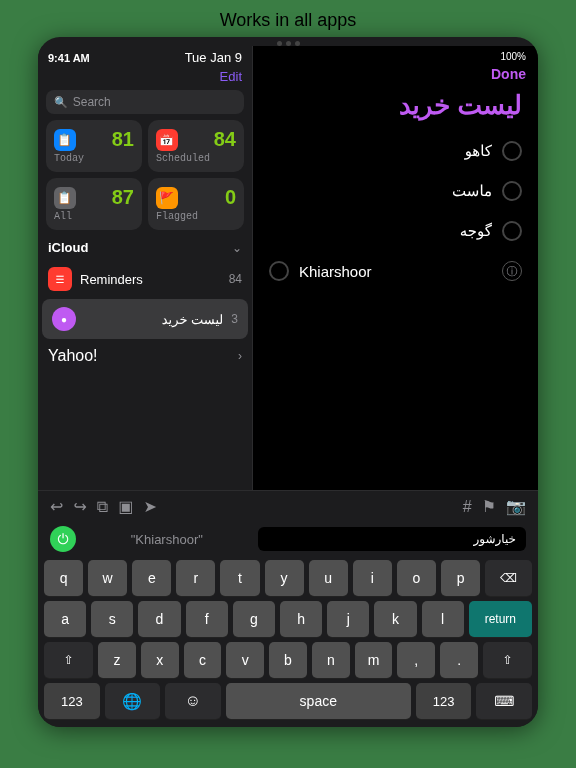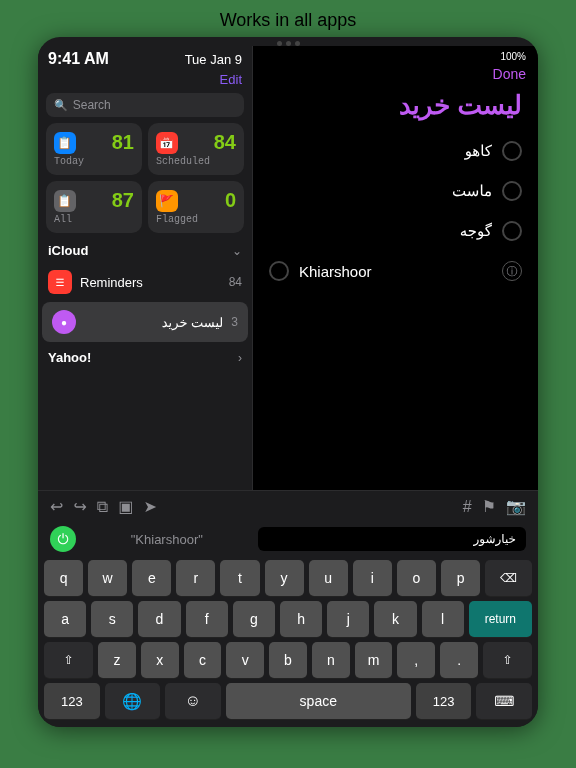--- a/index.html
+++ b/index.html
@@ -68,21 +68,21 @@
 
     .status-bar {
       display: flex;
       justify-content: space-between;
       align-items: center;
       padding: 4px 10px 2px;
       font-size: 10px;
       color: #fff;
     }
 
-    .status-time { font-weight: 600; font-size: 16px; }
+    .status-time { font-weight: 600; font-size: 11px; }
     .status-date { font-size: 13px; }
 
     .left-panel-header {
       display: flex;
       justify-content: flex-end;
       padding: 2px 10px 4px;
     }
     .edit-btn {
       color: #8b5cf6;
       font-size: 13px;
@@ -182,21 +182,21 @@
       border-radius: 8px;
       margin: 0 4px;
     }
 
     .yahoo-row {
       display: flex;
       justify-content: space-between;
       align-items: center;
       padding: 8px 10px;
     }
-    .yahoo-label { color: #fff; font-size: 13px; font-weight: 700; }
+    .yahoo-label { color: #fff; font-size: 16px; font-weight: 400; }
     .yahoo-chevron { color: #8e8e93; font-size: 12px; }
 
     
     .right-panel {
       flex: 1;
       background: #000;
       display: flex;
       flex-direction: column;
     }
 
@@ -210,21 +210,21 @@
     }
 
     .right-header {
       display: flex;
       justify-content: flex-end;
       padding: 2px 12px 4px;
     }
     .done-btn {
       color: #bf5af2;
       font-size: 14px;
-      font-weight: 400;
+      font-weight: 700;
     }
 
     .right-list-title {
       font-size: 26px;
       font-weight: 700;
       color: #bf5af2;
       padding: 4px 16px 10px;
       text-align: right;
       direction: rtl;
     }

